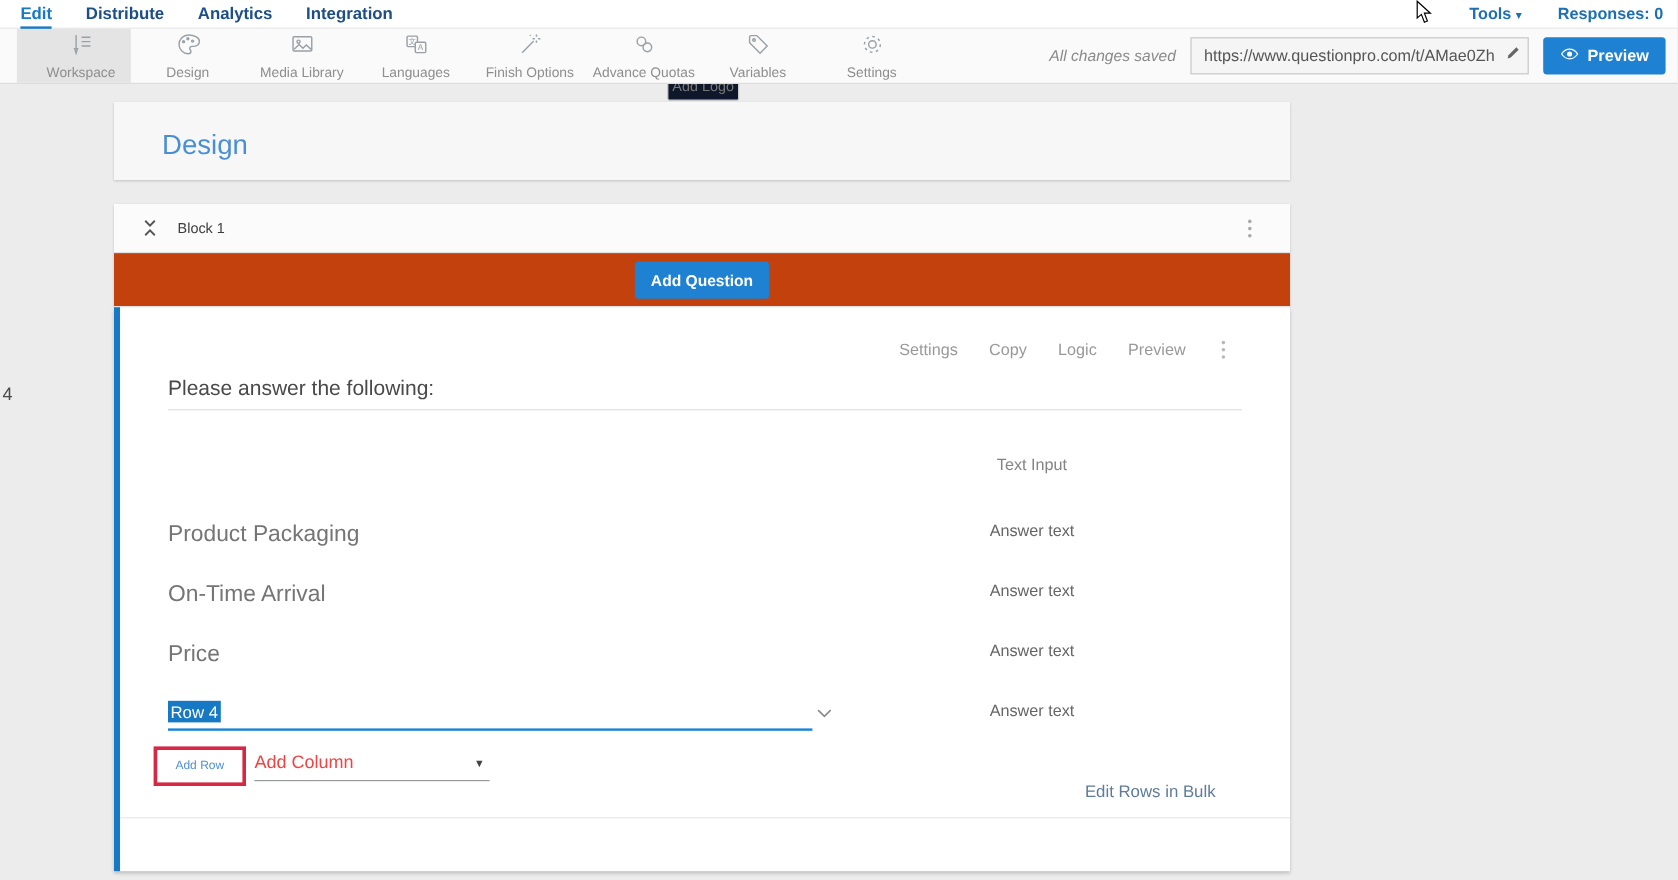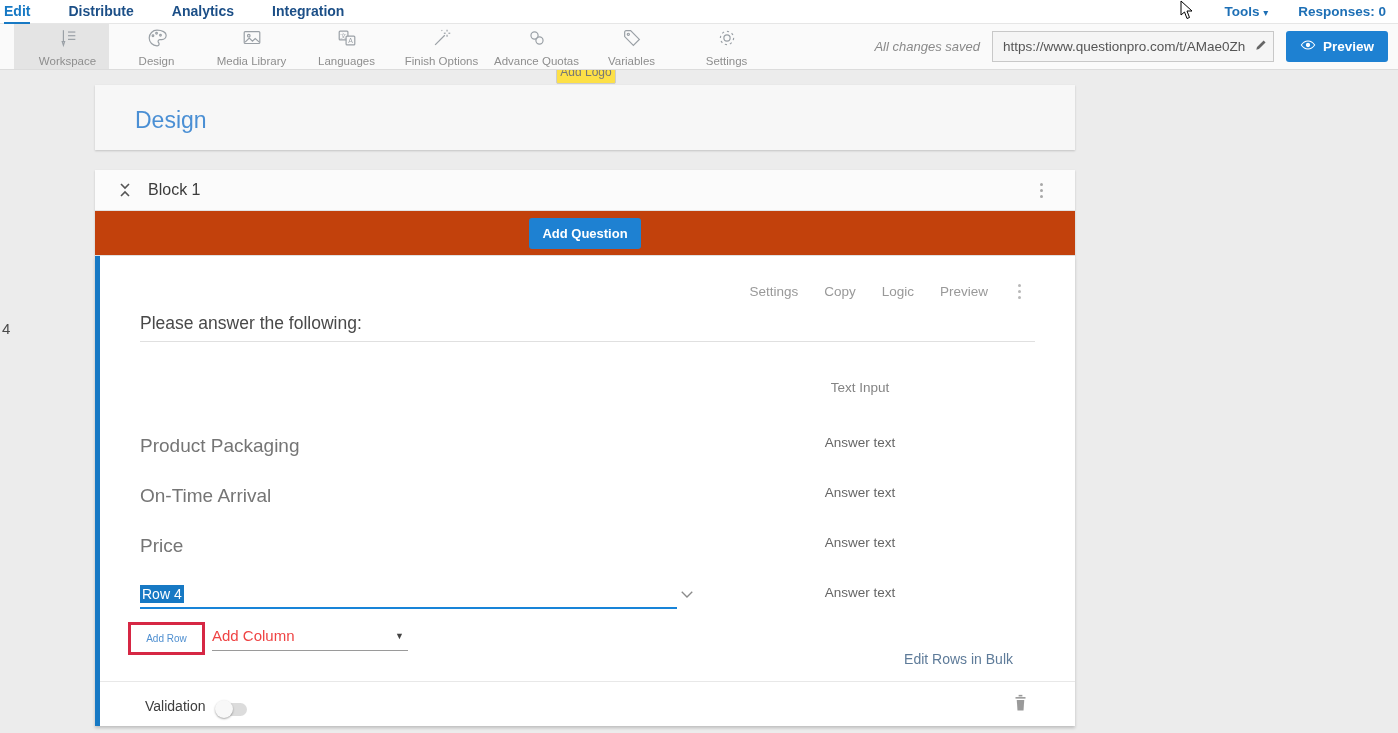--- a/index.html
+++ b/index.html
@@ -1,21 +1,21 @@
 <!DOCTYPE html>
 <html><head>
 <meta charset="utf-8">
 <style>
   * { margin:0; padding:0; box-sizing:border-box; }
   html,body { width:1398px; height:733px; }
   body { font-family:"Liberation Sans","DejaVu Sans",sans-serif; background:#ececec; position:relative; overflow:hidden; }
 
   
   .topnav { position:absolute; top:0; left:0; width:1398px; height:24px; background:#fff; border-bottom:1px solid #e6e6e6; z-index:5; display:flex; align-items:center; }
-  .topnav-left { display:flex; gap:38px; margin-left:4px; }
+  .topnav-left { display:flex; gap:28px; margin-left:17px; }
   .nav-item { font-size:14px; color:#1c4f87; font-weight:700; text-decoration:none; cursor:pointer; line-height:22px; }
   .nav-item.active { color:#1779c4; border-bottom:2px solid #1779c4; }
   .topnav-right { margin-left:auto; display:flex; gap:30px; margin-right:12px; align-items:center; }
   .tools-link, .responses-link { font-size:13.5px; color:#1d6fb5; font-weight:700; cursor:pointer; }
   .tools-caret { font-size:10px; }
 
   
   .toolbar { position:absolute; top:24px; left:0; width:1398px; height:46px; background:#fafafa; border-bottom:1px solid #dcdcdc; z-index:4; display:flex; align-items:stretch; }
   .tab { width:95px; display:flex; flex-direction:column; align-items:center; justify-content:center; gap:2px; cursor:pointer; }
   .tab.active { background:#e4e4e4; }
@@ -23,30 +23,30 @@
   .tab svg { stroke:#9aa0a6; fill:none; stroke-width:1.3; }
   .tab:first-child { margin-left:14px;padding-left:12px; }
   .toolbar-right { margin-left:auto; display:flex; align-items:center; margin-right:10px; gap:12px; }
   .saved-status { font-size:13px; font-style:italic; color:#8a8a8a; }
   .url-box { width:282px; height:31px; background:#f5f5f5; border:1px solid #c8c8c8; display:flex; align-items:center; }
   .url-input { flex:1; border:none; background:transparent; font-size:13.5px; color:#555; padding:0 4px 0 10px; font-family:inherit; outline:none; width:240px; }
   .url-edit { width:24px; text-align:center; cursor:pointer; }
   .preview-btn { height:31px; background:#1e81d2; color:#fff; border:none; border-radius:3px; font-size:13.5px; font-weight:700; padding:0 14px; display:flex; align-items:center; gap:7px; cursor:pointer; font-family:inherit; }
 
   
-  .add-logo-btn { position:absolute; top:58px; left:556px; z-index:1; width:60px; height:26px; background:#fde047; border:1px solid #ccc; border-radius:2px; font-size:12px; color:#777; cursor:pointer; font-family:inherit; line-height:16px; padding-top:2px; }
+  .add-logo-btn { position:absolute; top:58px; left:556px; z-index:1; width:60px; height:26px; background:#0f172a; border:1px solid #ccc; border-radius:2px; font-size:12px; color:#777; cursor:pointer; font-family:inherit; line-height:16px; padding-top:2px; }
 
   
   .card { position:absolute; left:95px; width:980px; box-shadow:0 1px 2px rgba(0,0,0,0.18); }
   .design-card { top:85px; height:65px; background:#f7f7f7; }
   .design-title { position:absolute; left:40px; top:22px; font-size:23px; color:#4a8fd4; }
 
   .block-card { top:170px; height:41px; background:#fbfbfb; border-bottom:1px solid #e6e6e6; display:flex; align-items:center; }
   .collapse-icon { margin-left:23px; cursor:pointer; display:flex; }
-  .block-title { margin-left:16px; font-size:16px; color:#3c3c3c; }
+  .block-title { margin-left:16px; font-size:12px; color:#3c3c3c; }
   .dots { display:flex; flex-direction:column; gap:3px; cursor:pointer; padding:4px; }
   .dots i { width:3px; height:3px; border-radius:50%; background:#a8a8a8; display:block; }
   .block-dots { margin-left:auto; margin-right:28px; }
 
   .addq-card { top:211px; height:45px; background:#c2410c; border-bottom:1px solid #e2e2e2; display:flex; align-items:center; justify-content:center; }
   .addq-btn { background:#1e81d2; color:#fff; border:none; border-radius:3px; font-size:13px; font-weight:700; padding:8px 13px; cursor:pointer; font-family:inherit; }
 
   .question-card { top:256px; height:470px; background:#fff; border-left:5px solid #1779c4; box-shadow:0 2px 3px rgba(0,0,0,0.2); }
   .q-header { position:absolute; top:24px; right:50px; display:flex; align-items:center; gap:26px; }
   .q-link { font-size:13.5px; color:#999; cursor:pointer; }
@@ -257,28 +257,17 @@
     </div>
     <div class="add-col-wrap">
       <span class="add-col-label">Add Column</span>
       <span class="add-col-caret">▼</span>
     </div>
     <span class="bulk-link">Edit Rows in Bulk</span>
   </div>
 
   <div class="q-divider"></div>
 
-  <div class="validation-row">
-    <span class="validation-label">Validation</span>
-    <span class="toggle">
-        <span class="toggle-knob"></span>
-      </span>
-    <span class="trash-btn"><svg width="15" height="18" viewBox="0 0 24 28" fill="#9a9a9a">
-          <rect x="9" y="1" width="6" height="2.5"></rect>
-          <rect x="4" y="4.5" width="16" height="2.5"></rect>
-          <path d="M6 9h12l-1.2 17H7.2z"></path>
-        </svg></span>
-  </div>
 </div>
 
 <span class="cursor"><svg width="16" height="20" viewBox="0 0 16 20">
       <path d="M1 1v14l3.5-3 2.5 6.5 2.5-1-2.5-6.5H12z" fill="#fff" stroke="#000" stroke-width="1"></path>
     </svg></span>
 
 </body></html>

